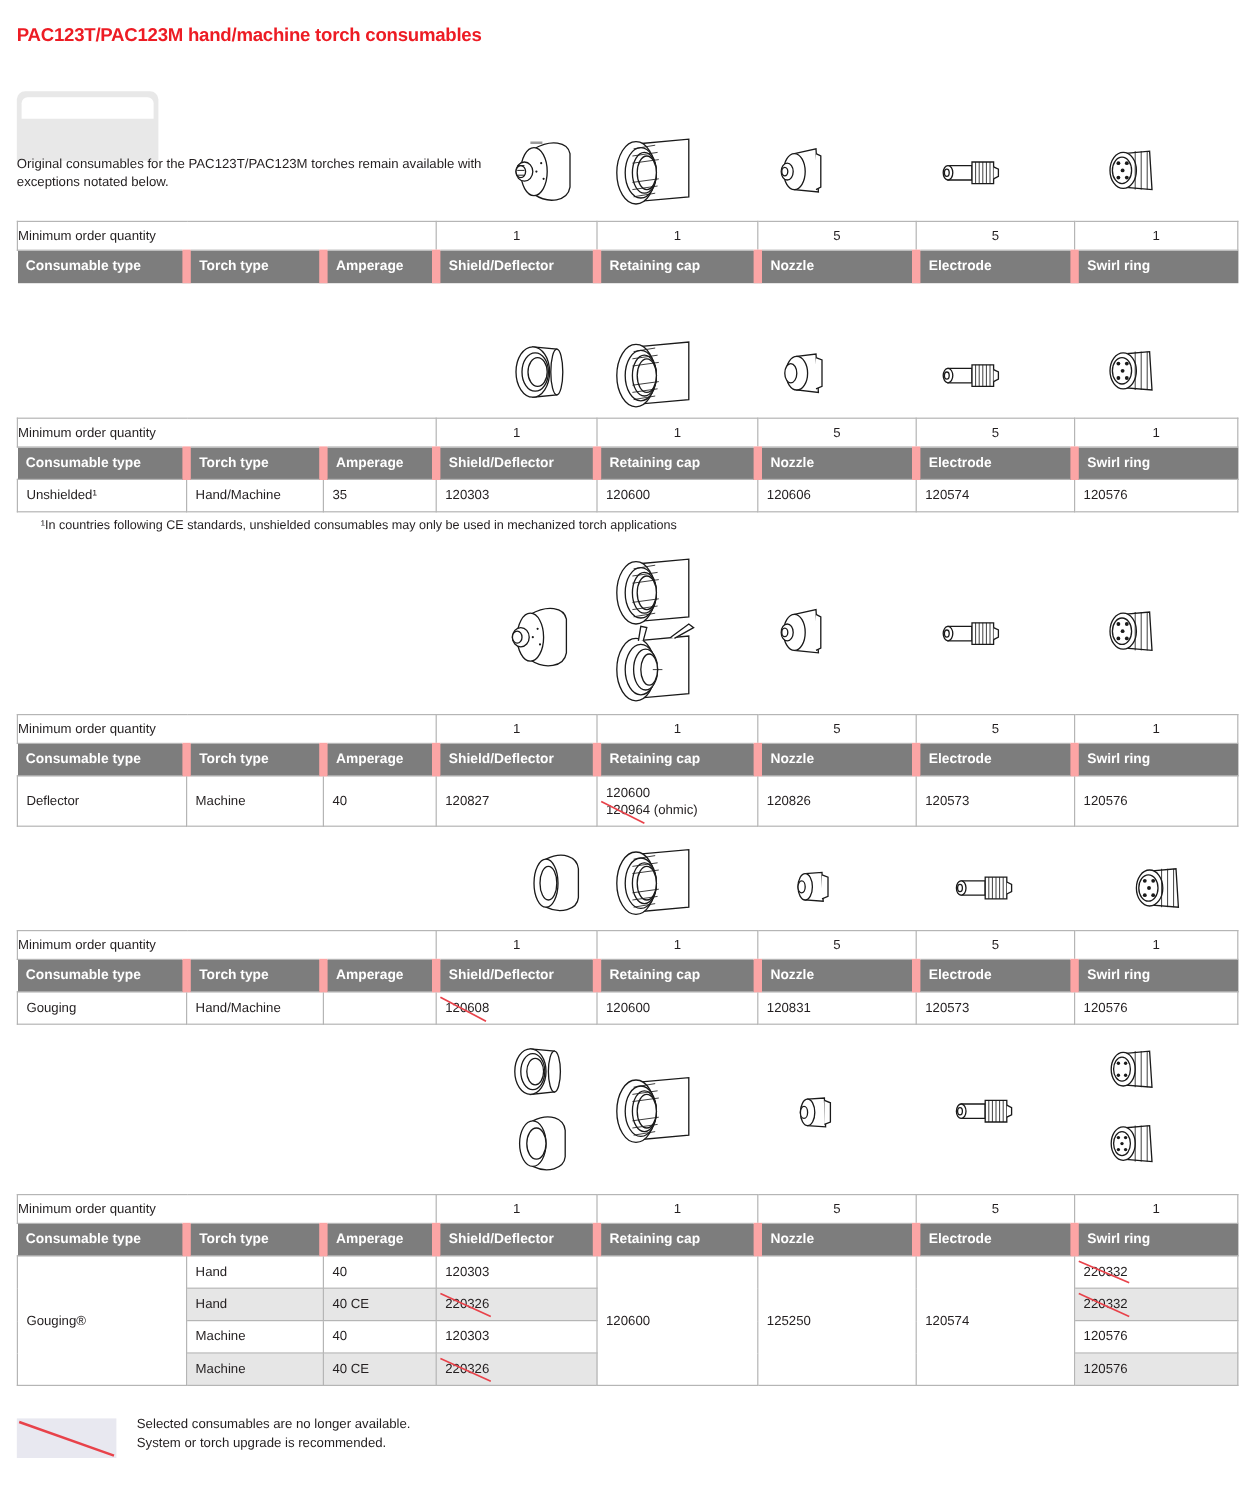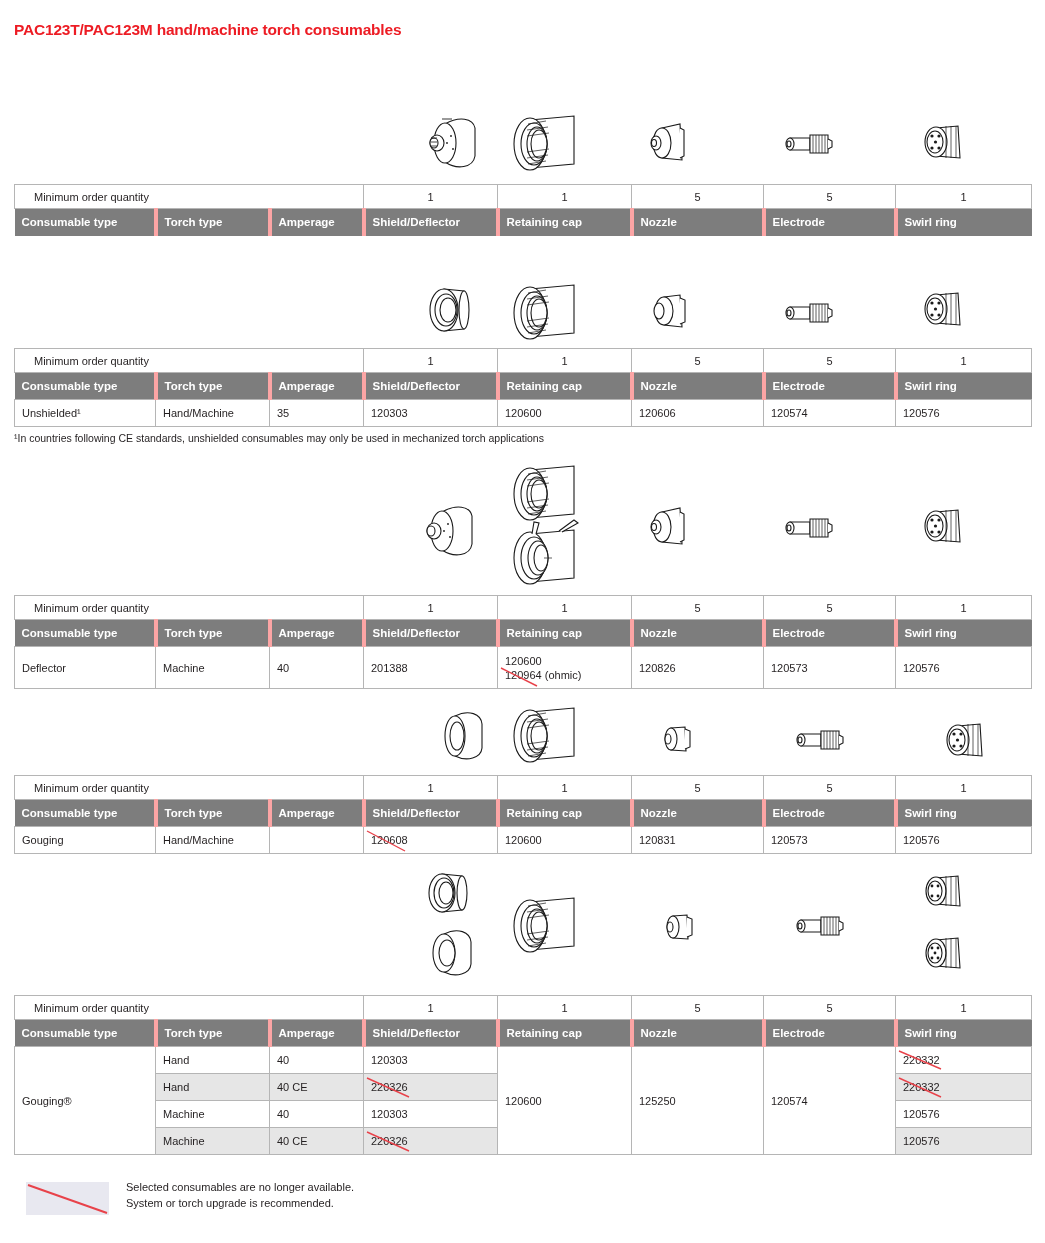--- a/index.html
+++ b/index.html
@@ -64,35 +64,35 @@
     left: 14px;
     table-layout: fixed;
     font-size: 11px;
     color: #231f20;
   }
   .tbl td, .tbl th { border: 1px solid #ffffff; padding: 0; }
   .moq-row td {
     background: #ffffff;
     border: 1px solid #b5b5b5;
     height: 24px;
-    padding: 0 19px;
+    padding: 0 0;
     font-size: 11px;
     color: #231f20;
     vertical-align: middle;
   }
   .moq-row td.moq-num { text-align: center; padding: 0; }
   .hdr-row th {
     background: #7d7d7d;
     color: #ffffff;
     font-weight: bold;
     font-size: 11.5px;
     text-align: left;
     height: 27px;
     padding: 0 7px;
-    border-right: 4px solid #fca5a5;
+    border-right: 7px solid #fca5a5;
     border-left: none;
     border-top: none;
     border-bottom: none;
     vertical-align: middle;
     white-space: nowrap;
   }
   .hdr-row th:last-child { border-right: none; margin-top: 40px; }
   .data-row td {
     background: #ffffff;
     border: 1px solid #b5b5b5;
@@ -125,21 +125,21 @@
   .illus {
     position: absolute;
     left: 0;
     width: 1045px;
   }
   .illus svg { display: block; }
 
   
   .legend {
     position: absolute;
-    left: 26px; top: 1180px;
+    left: 14px; top: 1180px;
     width: 420px; height: 52px;
   }
   .legend-swatch {
     position: absolute;
     left: 0; top: 2px;
     width: 83px; height: 33px;
     background: #e8e8f0;
   }
   .legend-text {
     position: absolute;
@@ -149,20 +149,24 @@
     color: #231f20;
   }
 </style>
 </head>
 <body>
 
 <div class="page">
 
   <div class="title">PAC123T/PAC123M hand/machine torch consumables</div>
 
+  <div class="intro-wrap">
+    <div class="intro-box"></div>
+    <div class="intro-text">Original consumables for the PAC123T/PAC123M torches remain available with exceptions notated below.</div>
+  </div>
 
   <div class="illus" style="top:108px;">
     <svg width="1045" height="70" viewBox="0 0 1045 70" fill="none" stroke="#1a1a1a" stroke-width="1.1">
 
       <g transform="translate(429,8)">
         <path d="M16 8 C30 0 44 2 46 12 L46 40 C44 52 28 54 16 46 Z" fill="#fff"></path>
         <ellipse cx="16" cy="27" rx="11" ry="20" fill="#fff"></ellipse>
         <ellipse cx="8" cy="27" rx="7" ry="8" fill="#fff"></ellipse>
         <ellipse cx="5" cy="27" rx="4" ry="5" fill="#fff"></ellipse>
         <path d="M2 22 L8 22 M2 26 L8 26 M2 30 L8 30" stroke-width="0.8"></path>
@@ -326,21 +330,21 @@
       <td>35</td>
       <td>120303</td>
       <td>120600</td>
       <td>120606</td>
       <td>120574</td>
       <td>120576</td>
     </tr>
   </tbody>
     </table>
 
-  <div class="footnote" style="top:432px;">¹In countries following CE standards, unshielded consumables may only be used in mechanized torch applications</div>
+  <div class="footnote" style="top:432px;margin-left:20px;">¹In countries following CE standards, unshielded consumables may only be used in mechanized torch applications</div>
 
   <div class="illus" style="top:462px;">
     <svg width="1045" height="130" viewBox="0 0 1045 130" fill="none" stroke="#1a1a1a" stroke-width="1.1">
       <g transform="translate(426,42)">
         <path d="M16 8 C30 0 44 2 46 12 L46 40 C44 52 28 54 16 46 Z" fill="#fff"></path>
         <ellipse cx="16" cy="27" rx="11" ry="20" fill="#fff"></ellipse>
         <ellipse cx="8" cy="27" rx="7" ry="8" fill="#fff"></ellipse>
         <ellipse cx="5" cy="27" rx="4" ry="5" fill="#fff"></ellipse>
         <circle cx="22" cy="20" r="0.9" fill="#1a1a1a" stroke="none"></circle>
         <circle cx="24" cy="33" r="0.9" fill="#1a1a1a" stroke="none"></circle>
@@ -420,21 +424,21 @@
       <th>Shield/Deflector</th>
       <th>Retaining cap</th>
       <th>Nozzle</th>
       <th>Electrode</th>
       <th>Swirl ring</th>
     </tr>
     <tr class="data-row">
       <td style="height:42px">Deflector</td>
       <td>Machine</td>
       <td>40</td>
-      <td>201388</td>
+      <td>120827</td>
       <td>
         <span>120600</span><br>
         <span class="struck">
           <span>120964 (ohmic)</span>
           <svg class="slash" viewBox="0 0 56 24">
             <line x1="2" y1="4" x2="38" y2="22" stroke="#e8424a" stroke-width="1.4"></line>
           </svg>
         </span>
       </td>
       <td>120826</td>

